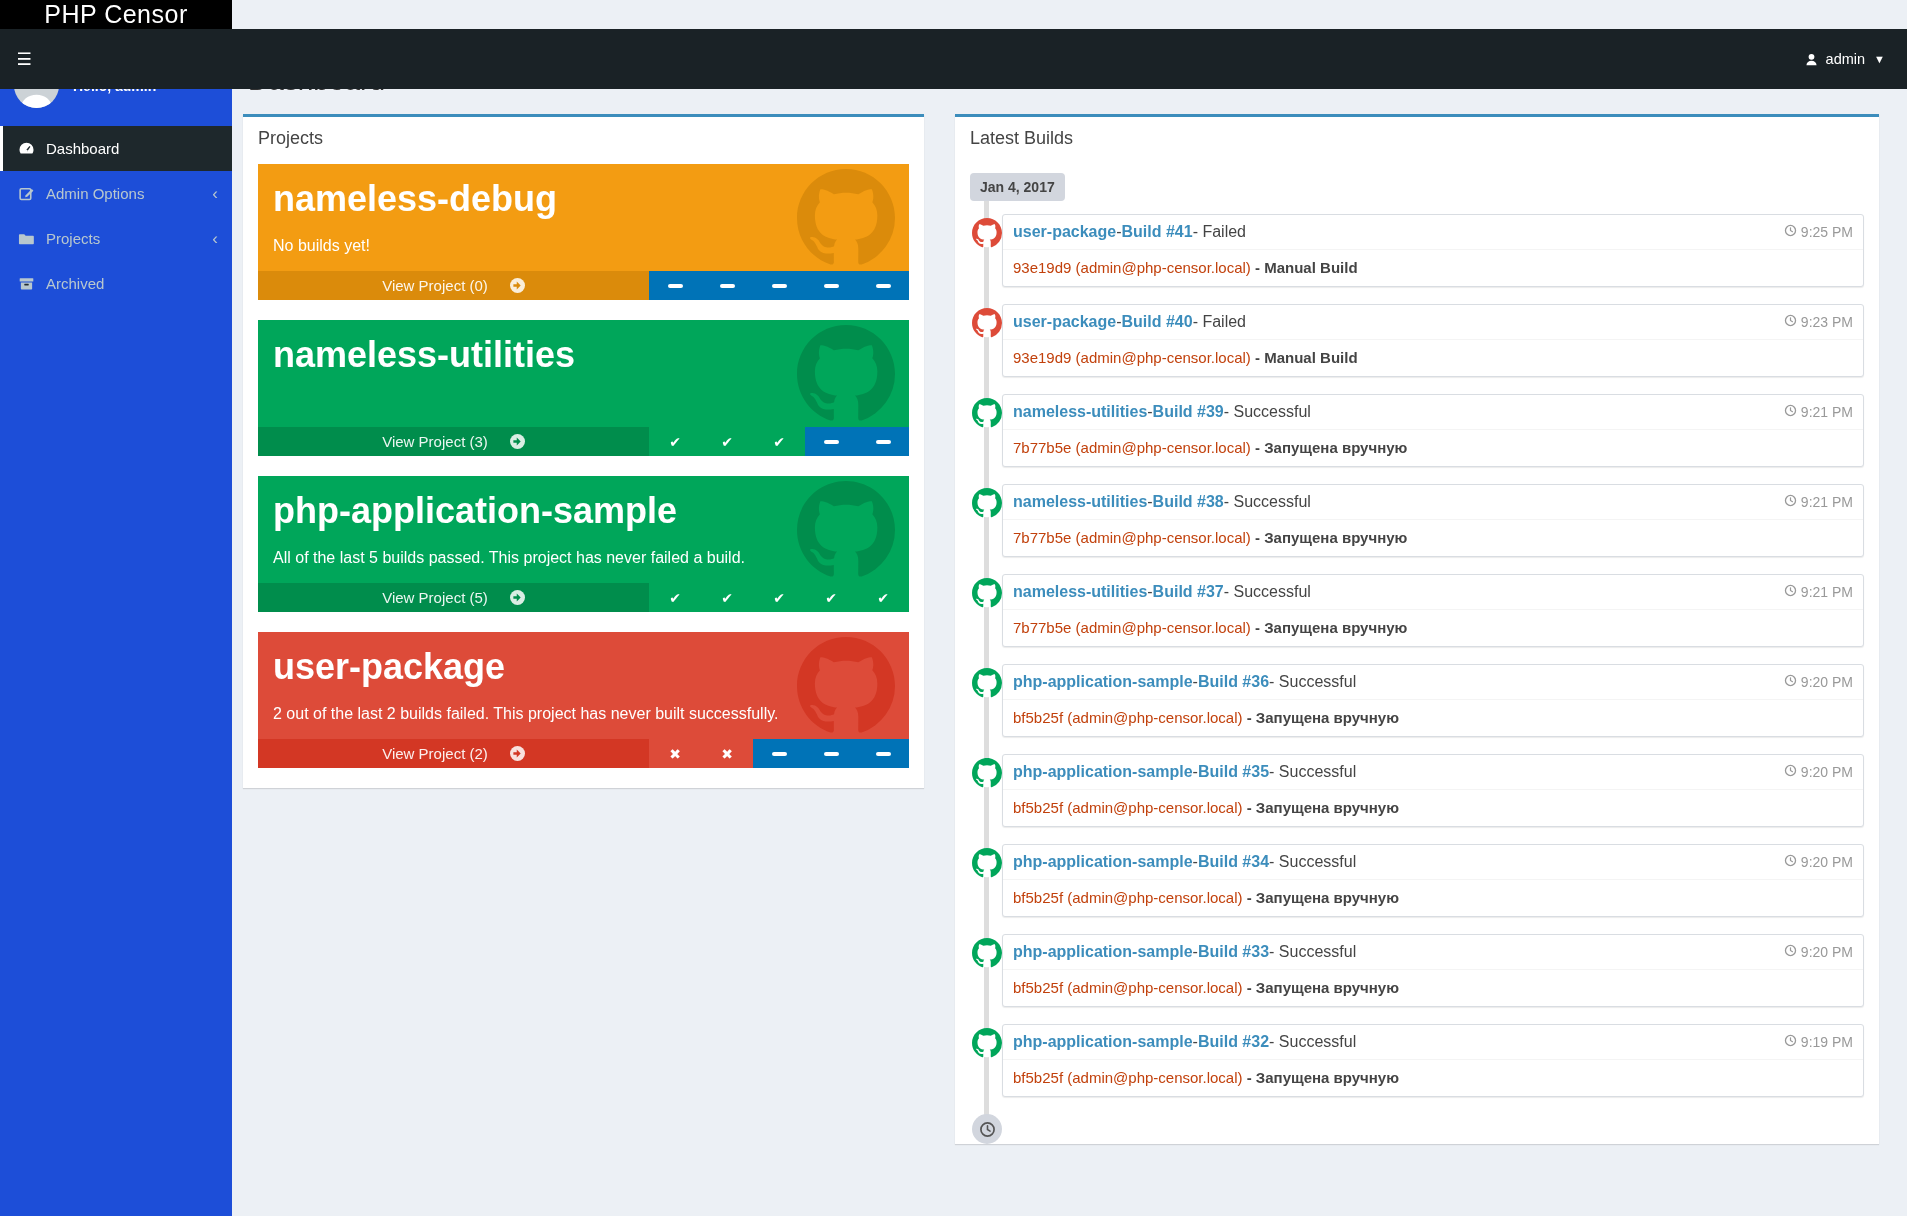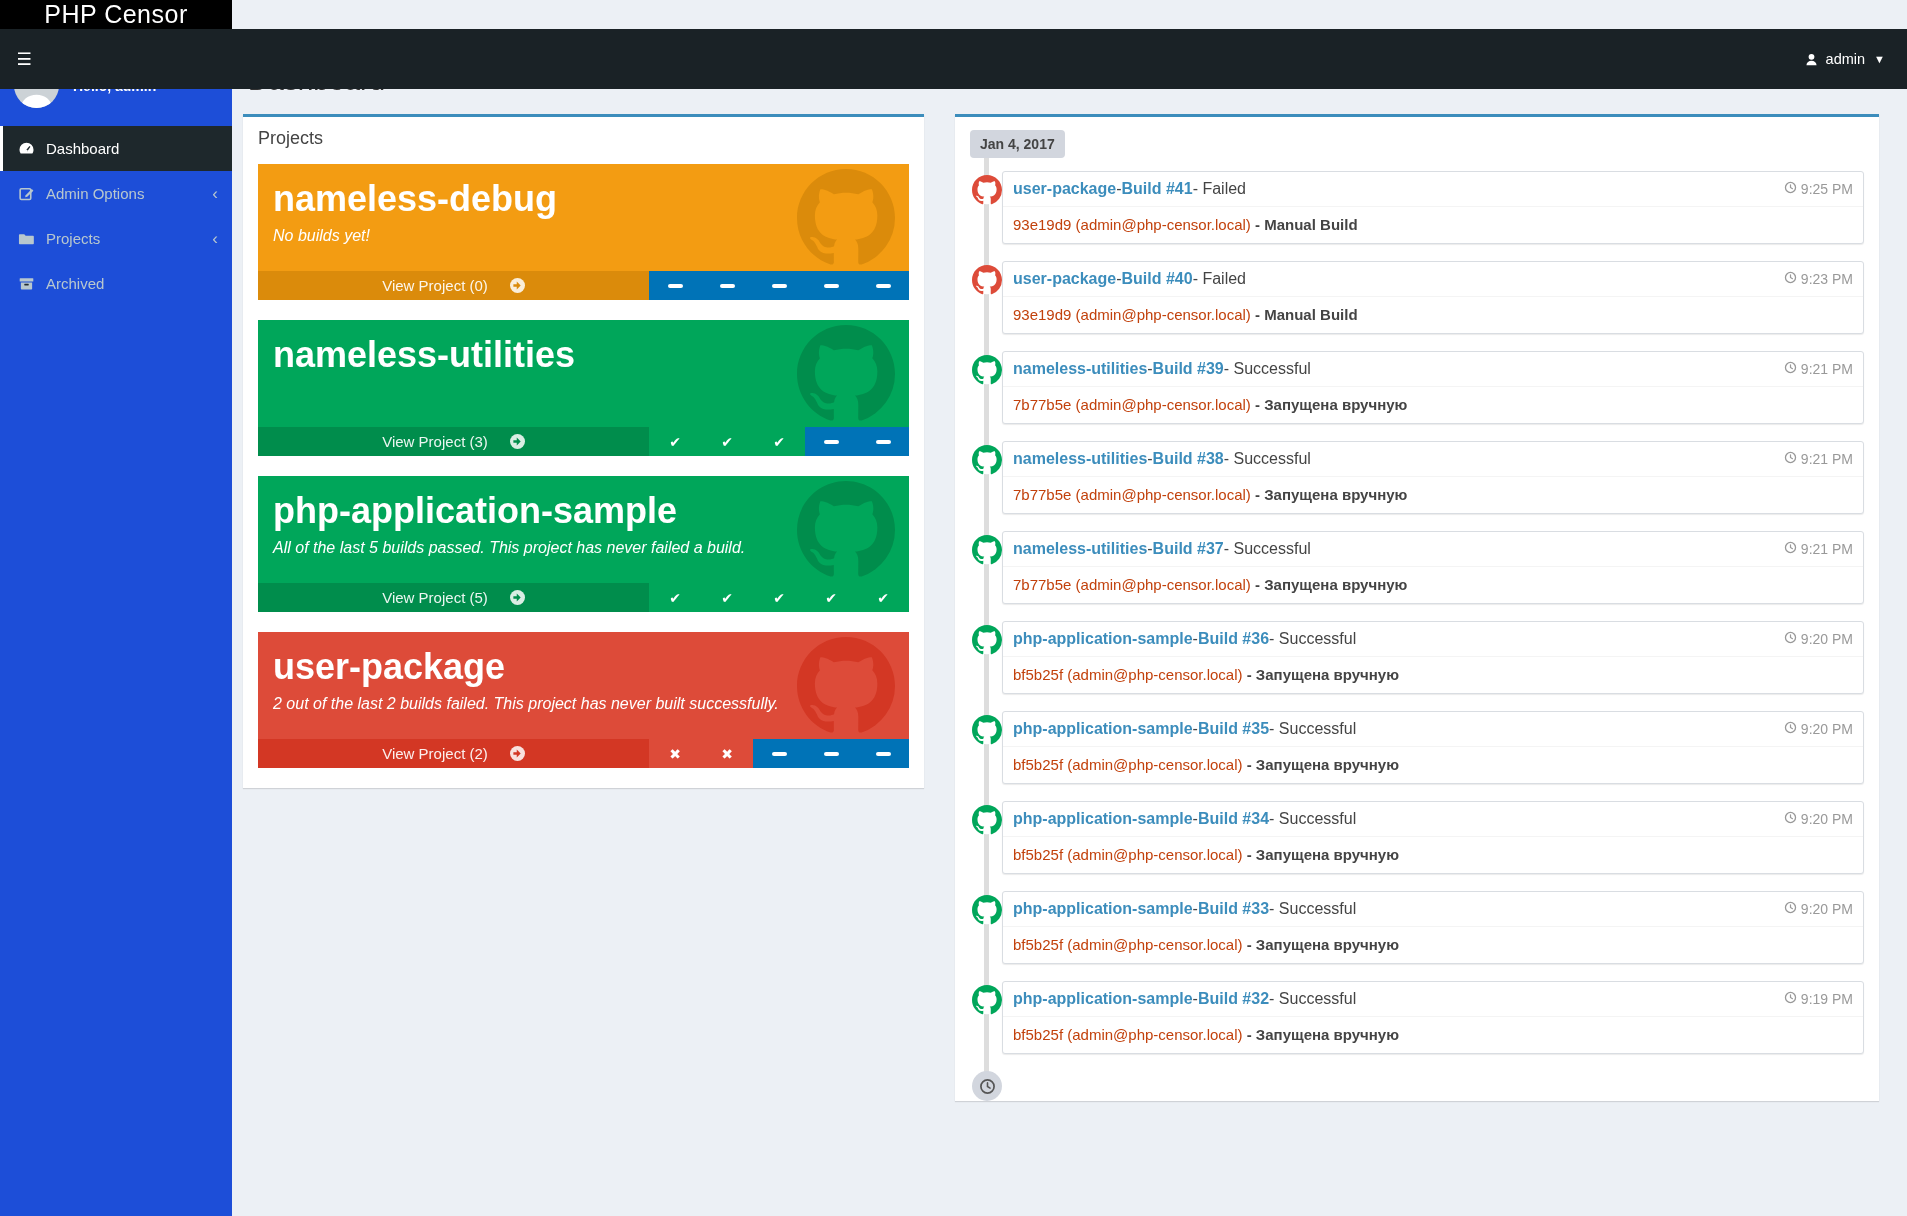--- a/index.html
+++ b/index.html
@@ -38,21 +38,21 @@
 
   .panel { background:#fff; border-top:3px solid #3c8dbc; box-shadow:0 1px 1px rgba(0,0,0,.12); }
   .panel-h { padding:11px 15px; font-size:18px; color:#444; }
   .panel-b { padding:4px 15px 0; }
 
   
   .projects-panel { width:681px; flex:0 0 681px; }
   .pcard { position:relative; margin-bottom:20px; color:#fff; background:var(--cc); }
   .pc-body { height:107px; padding:14px 15px 0; position:relative; overflow:hidden; }
   .pc-name { font-size:36px; line-height:42px; font-weight:bold; }
-  .pc-desc { font-size:16px; margin-top:7px;font-style:italic; }
+  .pc-desc { font-size:16px; margin-top:17px; }
   .pc-octo { position:absolute; right:14px; top:5px; width:98px; height:98px; fill:var(--fc); }
   .pc-footer { height:29px; background:var(--fc); display:flex; }
   .pc-view { flex:1; display:flex; align-items:center; justify-content:center;
              color:rgba(255,255,255,.92); font-size:15px; gap:22px; }
   .view-arrow { width:15px; height:15px; }
   .view-arrow .ring { fill:#fff; opacity:.85; }
   .view-arrow .arr { fill:var(--fc); }
   .status-boxes { display:flex; }
   .sbox { width:52px; height:29px; display:flex; align-items:center; justify-content:center;
           color:#fff; font-size:14px; font-weight:bold; font-family:"DejaVu Sans",sans-serif; }
@@ -287,20 +287,21 @@
                 <a class="sbox s-pending">
                   <span class="dash"></span>
                 </a>
               </div>
     </div>
   </div>
 </div>
     </section>
 
     <section class="panel builds-panel">
+      <div class="panel-h">Latest Builds</div>
       <div class="panel-b">
         <div class="timeline">
           <span class="t-date">Jan 4, 2017</span>
           <div>
   <div class="t-item">
     <svg class="t-icon" viewBox="0 0 16 16" style="color: rgb(221, 75, 57);">
       <circle cx="8" cy="8" r="7.6" fill="#fff"></circle>
       <use href="#octo" fill="currentColor"></use>
     </svg>
     <div class="t-card">

